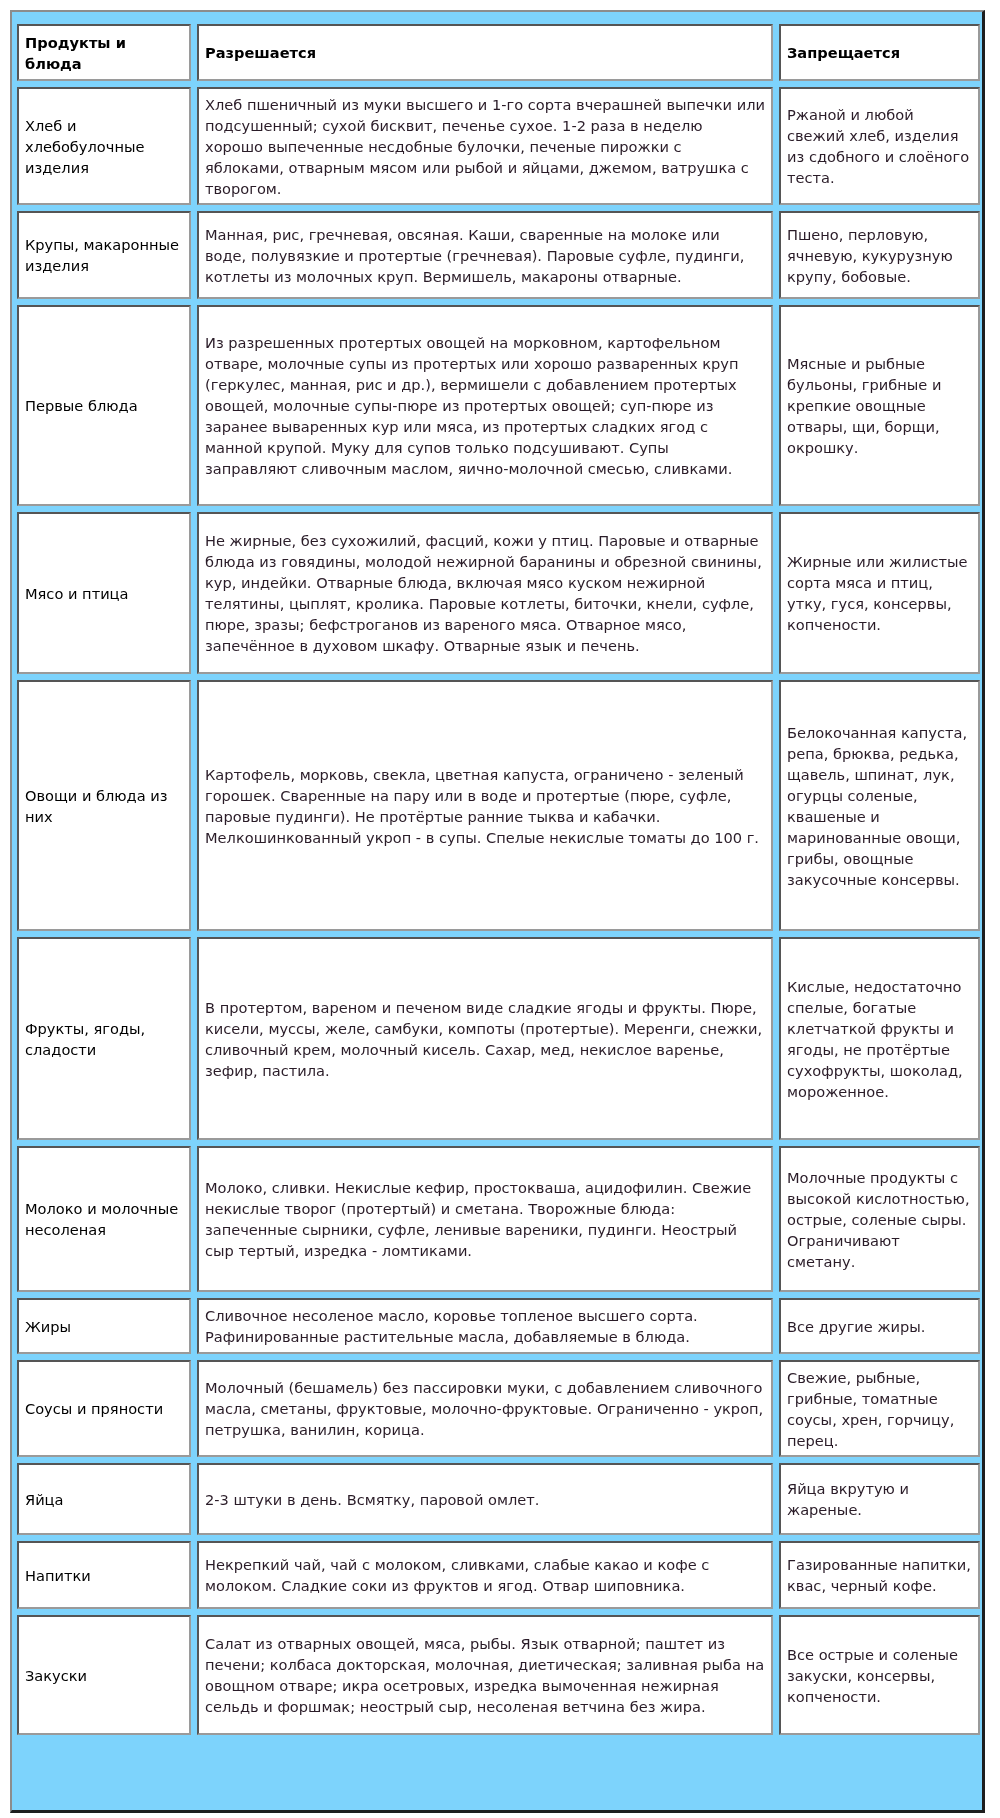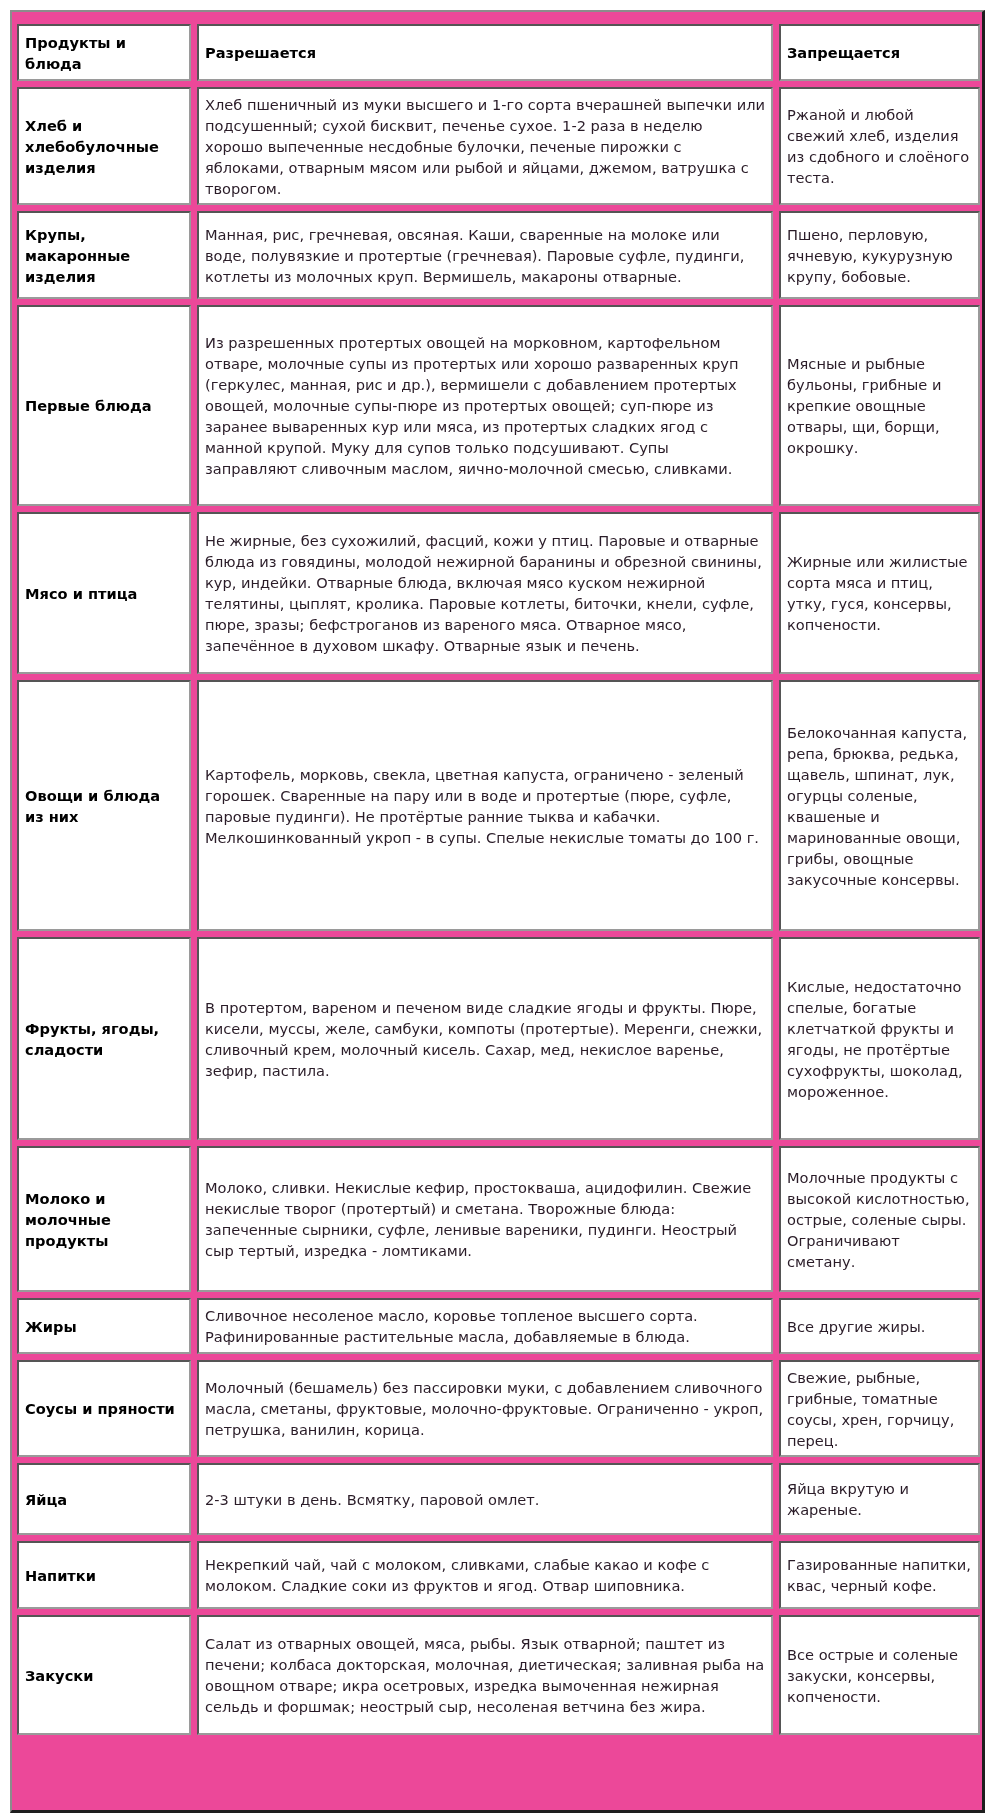--- a/index.html
+++ b/index.html
@@ -2,21 +2,21 @@
 <html><head>
 <meta charset="utf-8">
 <style>
   html, body { margin: 0; padding: 0; background: #ffffff; }
   body { width: 1000px; height: 1818px; position: relative; overflow: hidden; }
   .outer {
     position: absolute; left: 10px; top: 10px; width: 975px; height: 1803px;
     box-sizing: border-box;
     border-top: 2px solid #8c8c8c; border-left: 2px solid #8c8c8c;
     border-right: 3px solid #1e1e1e; border-bottom: 3px solid #1e1e1e;
-    background: #ec4899;
+    background: #7dd3fc;
   }
   table.diet {
     position: absolute; left: 5px; top: 12px;
     border-collapse: separate; border-spacing: 0 6px;
     table-layout: fixed; width: 962px;
     margin-top: -6px;
     font-family: "DejaVu Sans", sans-serif;
     font-size: 14.6px; line-height: 21px; color: #2a1c28;
   }
   td, th {
@@ -26,21 +26,21 @@
     padding: 3px 6px; vertical-align: middle; text-align: left;
     font-weight: normal; background: #ffffff;
   }
   td.c1, th.c1 { width: 173px; }
   td.c2, th.c2 { width: 581px; }
   td.c3, th.c3 { width: 202px; }
   
   tr > *:nth-child(1) { border-right-width: 2px; }
   .gap { width: 6px; border: none !important; padding: 0 !important; background: transparent !important; }
   th { color: #000000; font-weight: bold; }
-  td.c1 { color: #000000; font-weight: bold; }
+  td.c1 { color: #000000; font-weight: normal; }
 </style>
 </head>
 <body>
 
 <div class="outer">
   <table class="diet">
     <colgroup>
       <col style="width:174px">
         <col style="width:6px">
         <col style="width:576px">
@@ -93,21 +93,21 @@
         <td class="c3">Белокочанная капуста, репа, брюква, редька, щавель, шпинат, лук, огурцы соленые, квашеные и маринованные овощи, грибы, овощные закусочные консервы.</td>
       </tr>
       <tr style="height:203px">
         <td class="c1">Фрукты, ягоды, сладости</td>
           <td class="gap"></td>
         <td class="c2">В протертом, вареном и печеном виде сладкие ягоды и фрукты. Пюре, кисели, муссы, желе, самбуки, компоты (протертые). Меренги, снежки, сливочный крем, молочный кисель. Сахар, мед, некислое варенье, зефир, пастила.</td>
           <td class="gap"></td>
         <td class="c3">Кислые, недостаточно спелые, богатые клетчаткой фрукты и ягоды, не протёртые сухофрукты, шоколад, мороженное.</td>
       </tr>
       <tr style="height:146px">
-        <td class="c1">Молоко и молочные продукты</td>
+        <td class="c1">Молоко и молочные несоленая</td>
           <td class="gap"></td>
         <td class="c2">Молоко, сливки. Некислые кефир, простокваша, ацидофилин. Свежие некислые творог (протертый) и сметана. Творожные блюда: запеченные сырники, суфле, ленивые вареники, пудинги. Неострый сыр тертый, изредка - ломтиками.</td>
           <td class="gap"></td>
         <td class="c3">Молочные продукты с высокой кислотностью, острые, соленые сыры. Ограничивают сметану.</td>
       </tr>
       <tr style="height:56px">
         <td class="c1">Жиры</td>
           <td class="gap"></td>
         <td class="c2">Сливочное несоленое масло, коровье топленое высшего сорта. Рафинированные растительные масла, добавляемые в блюда.</td>
           <td class="gap"></td>

